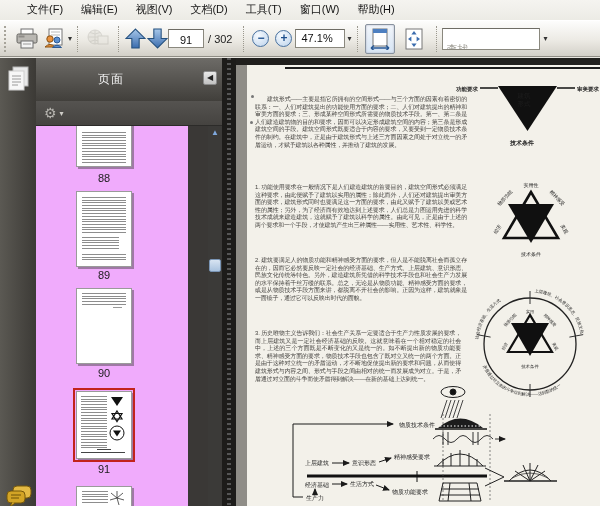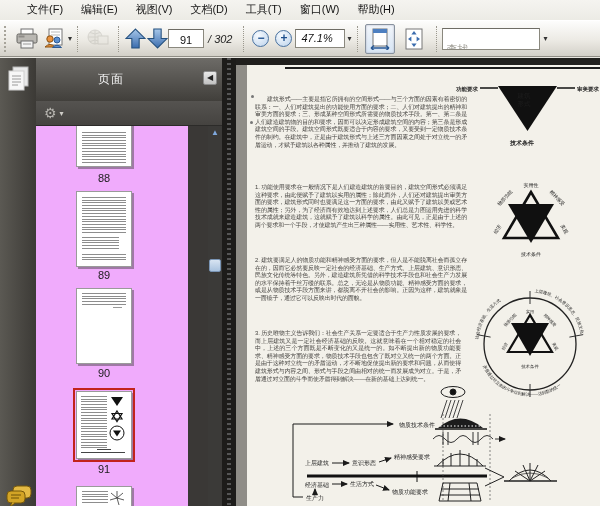--- a/index.html
+++ b/index.html
@@ -12,22 +12,22 @@
 
   
   .toolbar { height:37px; background:linear-gradient(#fdfdfc,#eceae4 55%,#d3d0c8); border-top:1px solid #ffffff; border-bottom:1px solid #8f8d85; display:flex; align-items:center; padding:0 3px; }
   .grip { width:5px; height:26px; border-left:2px dotted #a7a49a; margin:0 3px 0 1px; }
   .tb-sep { width:1px; height:26px; border-left:1px dotted #9b988e; margin:0 5px; }
   .tb-btn { height:30px; min-width:30px; display:flex; align-items:center; justify-content:center; border-radius:3px; position:relative; }
   .tb-btn.small { min-width:22px; }
   .caret { font-size:8px; color:#333; margin-left:2px; }
   .tb-input { height:19px; background:#fff; border:1px solid #8a887e; border-top-color:#6e6c64; font-size:11px; color:#111; }
   .pgnum { width:36px; text-align:center; padding-top:2px; }
-  .pgtotal { font-size:11px; color:#222; margin:0 6px 0 4px;font-style:italic; }
-  .zoomval { width:50px; padding:2px 0 0 5px;font-style:italic; }
+  .pgtotal { font-size:11px; color:#222; margin:0 6px 0 4px; }
+  .zoomval { width:50px; padding:2px 0 0 5px; }
   .circle-btn { width:17px; height:17px; border-radius:50%; border:1px solid #49719f; background:radial-gradient(circle at 35% 30%,#f6fafe,#bdd3ec); color:#1d4f8d; font-weight:bold; font-size:12px; line-height:14px; text-align:center; margin:0 3px; }
   .viewbtn { width:30px; height:30px; display:flex; align-items:center; justify-content:center; border-radius:2px; margin:0 2px; }
   .viewbtn.active { border:1px solid #88929e; background:linear-gradient(#f2f6fb,#d6e4f4); box-shadow:inset 0 0 2px #aab; }
   .findbox { width:98px; padding:20px 4px 0 4px; color:#999; }
   .findbox::placeholder { color:#9a9890; }
 
   
   .content { position:absolute; top:58px; left:0; right:0; bottom:0; display:flex; }
 
   .iconstrip { width:36px; background:linear-gradient(90deg,#5b5953,#3c3a36); position:relative; flex:none; }

